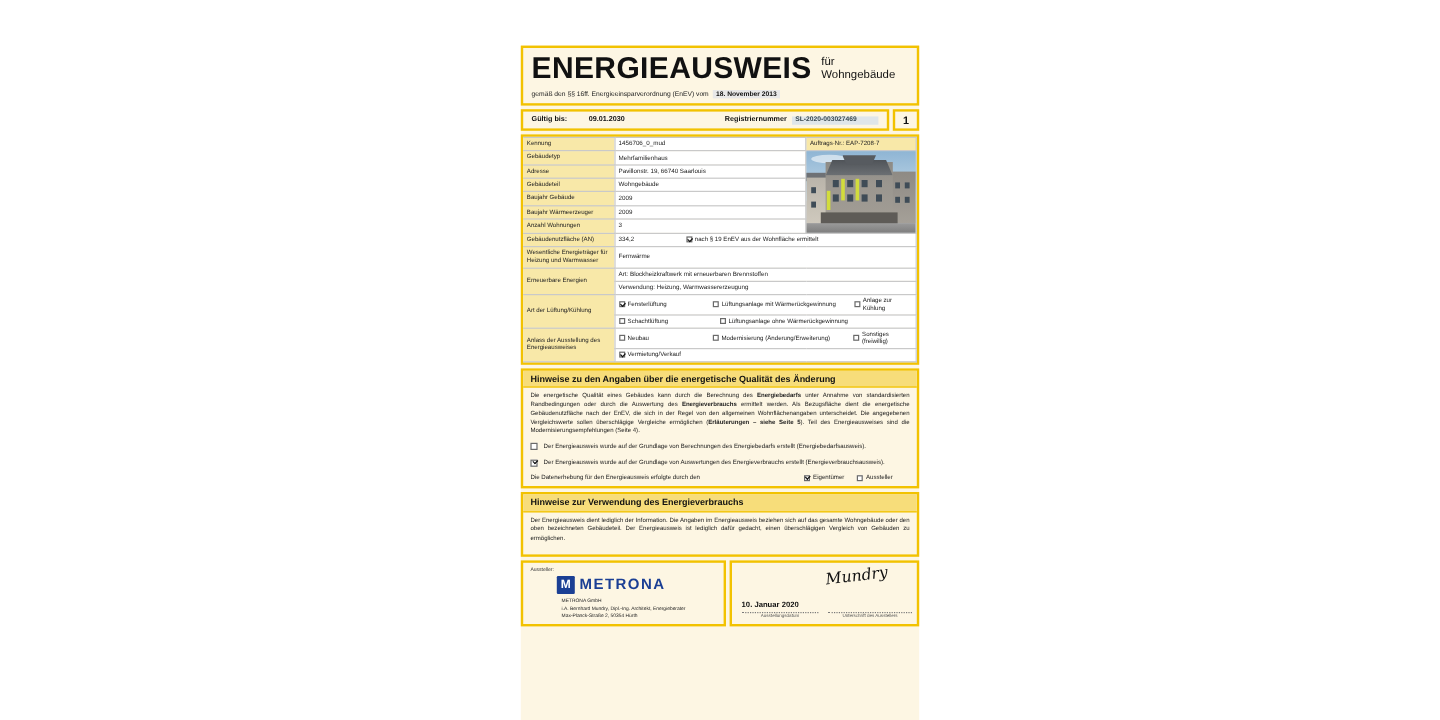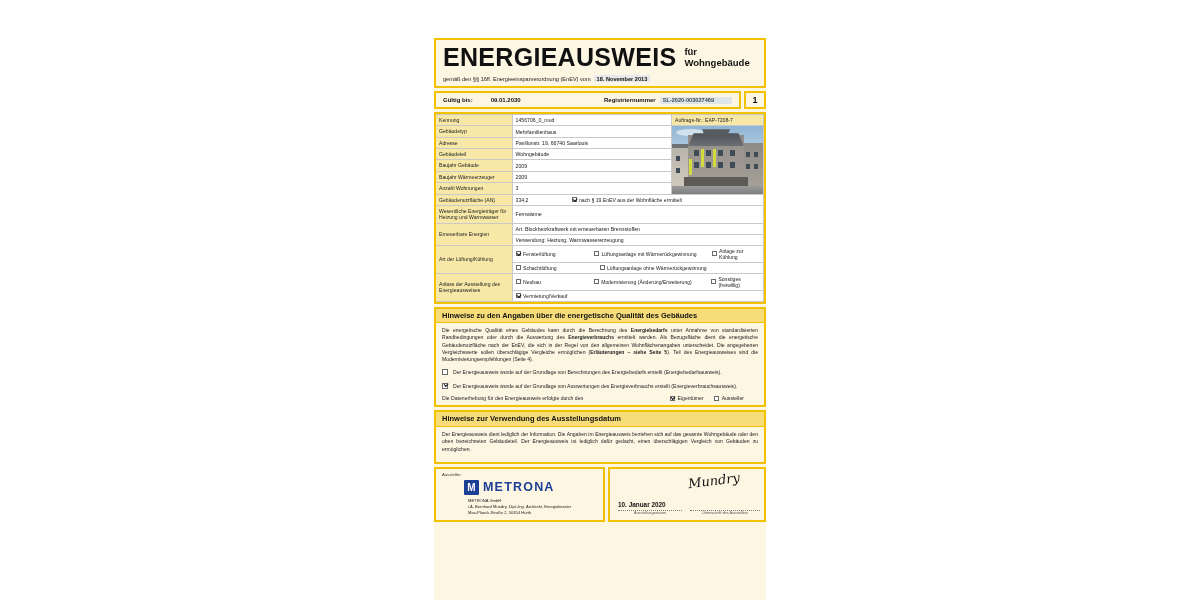--- a/index.html
+++ b/index.html
@@ -40,21 +40,21 @@
   }
   .hdr-title {
     font-size: 25px;
     font-weight: bold;
     letter-spacing: 0.3px;
     color: #111;
     line-height: 1;
   }
   .hdr-sub {
     font-size: 9.5px;
-    font-weight: bold;
+    font-weight: normal;
     color: #111;
     padding-bottom: 2px;
   }
   .hdr-law {
     margin-top: 5px;
     font-size: 5.6px;
     color: #222;
     display: flex;
     align-items: center;
     gap: 3px;
@@ -454,21 +454,21 @@
               <span class="cb checked"></span>
               <span>Vermietung/Verkauf</span>
             </span>
           </td>
         </tr>
       </tbody>
         </table>
     </div>
 
     <div class="box">
-      <div class="sec-title small">Hinweise zu den Angaben über die energetische Qualität des Gebäudes</div>
+      <div class="sec-title small">Hinweise zu den Angaben über die energetische Qualität des Änderung</div>
       <div class="para">
         <span>Die energetische Qualität eines Gebäudes kann durch die Berechnung des </span><b>Energiebedarfs</b><span> unter Annahme von standardisierten Randbedingungen oder durch die Auswertung des </span><b>Energieverbrauchs</b><span> ermittelt werden. Als Bezugsfläche dient die energetische Gebäudenutzfläche nach der EnEV, die sich in der Regel von den allgemeinen Wohnflächenangaben unterscheidet. Die angegebenen Vergleichswerte sollen überschlägige Vergleiche ermöglichen (</span><b>Erläuterungen – siehe Seite 5</b><span>). Teil des Energieausweises sind die Modernisierungsempfehlungen (Seite 4).</span>
       </div>
       <div class="opt-list">
         <div class="opt">
           <span class="cb"></span>
           <span>Der Energieausweis wurde auf der Grundlage von Berechnungen des Energiebedarfs erstellt (Energiebedarfsausweis).</span>
         </div>
         <div class="opt">
           <span class="cb checked"></span>
@@ -483,21 +483,21 @@
           <span>Eigentümer</span>
         </span>
         <span class="cbrow" style="margin-right:14px;">
           <span class="cb"></span>
           <span>Aussteller</span>
         </span>
       </div>
     </div>
 
     <div class="box">
-      <div class="sec-title small">Hinweise zur Verwendung des Ausstellungsdatum</div>
+      <div class="sec-title small">Hinweise zur Verwendung des Energieverbrauchs</div>
       <div class="para" style="padding-bottom:9px;">Der Energieausweis dient lediglich der Information. Die Angaben im Energieausweis beziehen sich auf das gesamte Wohngebäude oder den oben bezeichneten Gebäudeteil. Der Energieausweis ist lediglich dafür gedacht, einen überschlägigen Vergleich von Gebäuden zu ermöglichen.</div>
     </div>
 
     <div class="footer">
       <div class="foot-left">
         <div class="aussteller-lbl">Aussteller:</div>
         <div class="logo-row">
           <div class="logo-mark">M</div>
           <div class="logo-text">METRONA</div>
         </div>

